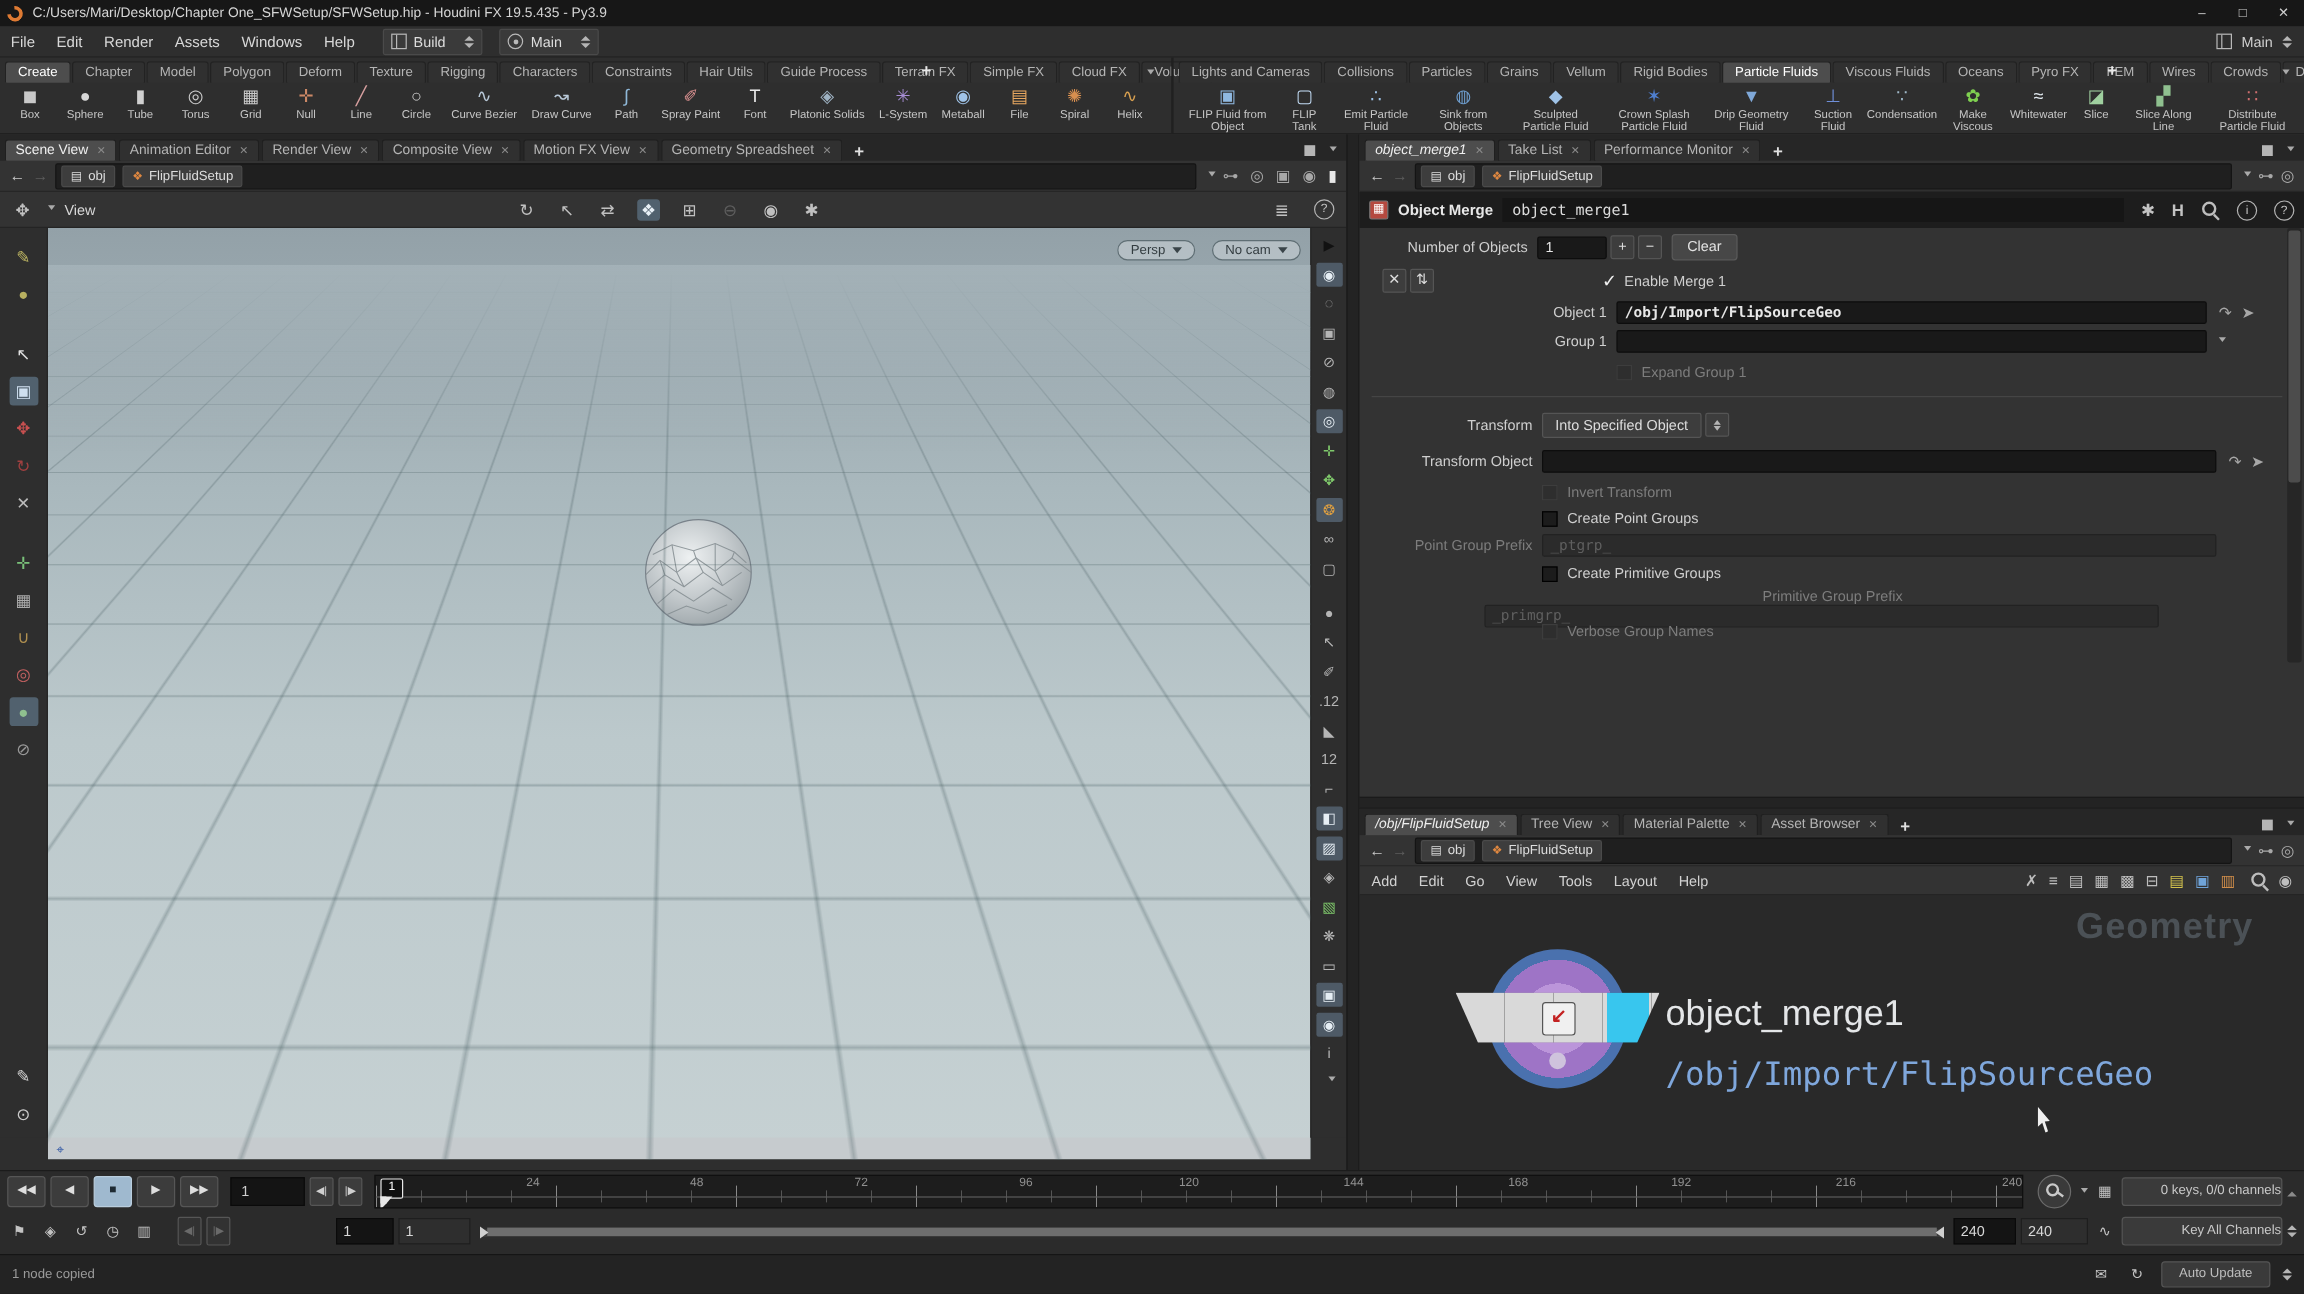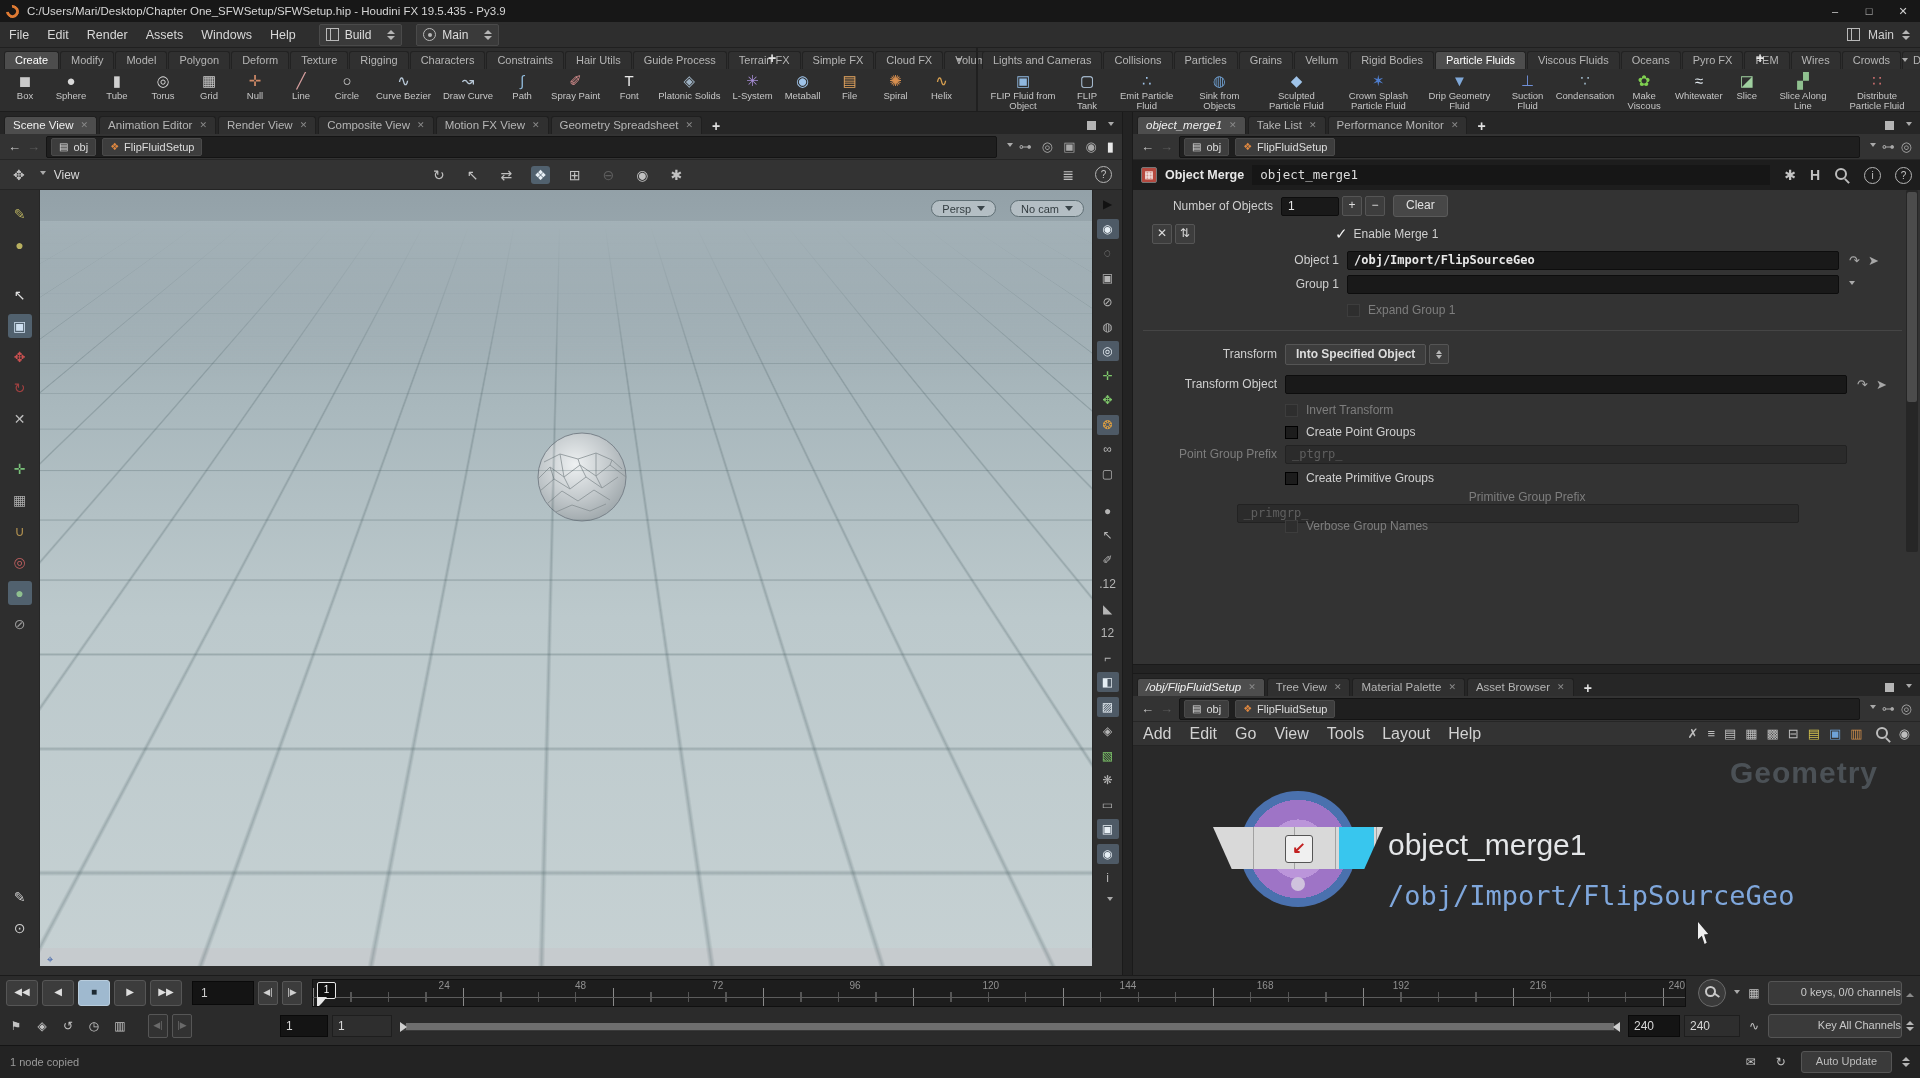--- a/index.html
+++ b/index.html
@@ -123,30 +123,30 @@
           padding:0 6px;color:#e8e8e8;font-size:12px;}
   .sqbtn{width:18px;height:18px;background:#3d3d3d;border:1px solid #555;border-radius:2px;color:#ddd;
          text-align:center;line-height:16px;font-size:12px;margin-left:3px;}
   .pbtn{background:#474747;border:1px solid #5a5a5a;border-radius:3px;color:#e2e2e2;height:20px;
         line-height:18px;padding:0 12px;margin-left:8px;font-size:12px;}
   .cb{width:13px;height:13px;background:#1c1c1c;border:1px solid #000;margin-right:8px;box-sizing:border-box;}
   .cb.dim{background:#2e2e2e;border-color:#3d3d3d;}
   .check{color:#f2f2f2;font-size:15px;margin-right:6px;}
   .dimtext{color:#7d7d7d;} .phtext{color:#5f5f5f;}
   .ddbtn{background:#3d3d3d;border:1px solid #555;border-radius:2px;height:19px;line-height:18px;
-         padding:0 10px;color:#ddd;font-size:12px;font-weight:bold;}
+         padding:0 10px;color:#ddd;font-size:12px;}
   .psep{position:absolute;left:10px;right:18px;height:1px;background:#454545;}
   .pscroll{position:absolute;right:2px;top:0;width:12px;height:362px;background:#262626;border-radius:2px;}
   .pscroll .thumb{position:absolute;left:1px;right:1px;top:2px;height:210px;background:#4c4c4c;border-radius:2px;}
   .hsplit{position:absolute;left:0;right:0;top:552px;height:10px;background:#232323;border-top:1px solid #1a1a1a;border-bottom:1px solid #1a1a1a;box-sizing:border-box;}
   
   .network-pane{position:absolute;left:0;top:562px;right:0;bottom:0;background:#2e2e2e;}
   .net-menubar{height:24px;background:#333;border-bottom:1px solid #242424;display:flex;align-items:center;
                padding:0 10px;box-sizing:border-box;}
-  .nmenu{color:#d2d2d2;font-size:16px;margin-right:18px;}
+  .nmenu{color:#d2d2d2;font-size:12px;margin-right:18px;}
   .net-icons{margin-left:auto;display:flex;gap:9px;align-items:center;}
   .nico{font-size:13px;color:#bdbdbd;}
   .canvas{position:relative;height:341px;background:#292929;overflow:hidden;}
   .watermark{position:absolute;right:42px;top:10px;font-size:30px;font-weight:bold;color:#4b5156;letter-spacing:1px;}
   .halo{position:absolute;left:107px;top:45px;width:116px;height:116px;border-radius:50%;
         background:radial-gradient(circle,#bb95da 0 36%,#9e74c6 36% 60%,#4a71ae 60% 100%);}
   .nodebody{position:absolute;left:80px;top:81px;width:170px;height:42px;
             clip-path:polygon(0 0,100% 0,89% 100%,11% 100%);
             background:
               repeating-linear-gradient(90deg, transparent 0 40px, rgba(60,60,60,.35) 40px 41px),
@@ -246,21 +246,21 @@
           <span class="caret-up"></span>
           <span class="caret-dn"></span>
         </span>
     </span>
   </div>
 
   <div class="shelf">
     <div class="stabs l">
 
     <span class="stab active">Create</span>
-        <span class="stab">Modify</span>
+        <span class="stab">Chapter</span>
         <span class="stab">Model</span>
         <span class="stab">Polygon</span>
         <span class="stab">Deform</span>
         <span class="stab">Texture</span>
         <span class="stab">Rigging</span>
         <span class="stab">Characters</span>
         <span class="stab">Constraints</span>
         <span class="stab">Hair Utils</span>
         <span class="stab">Guide Process</span>
         <span class="stab">Terrain FX</span>

